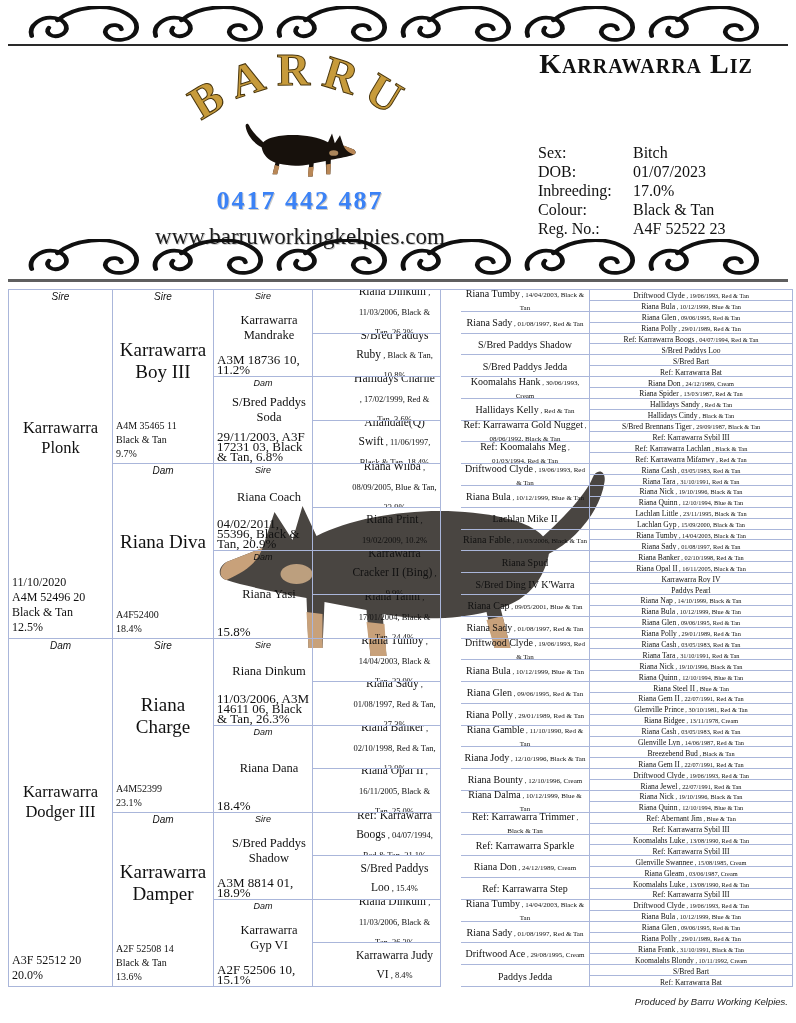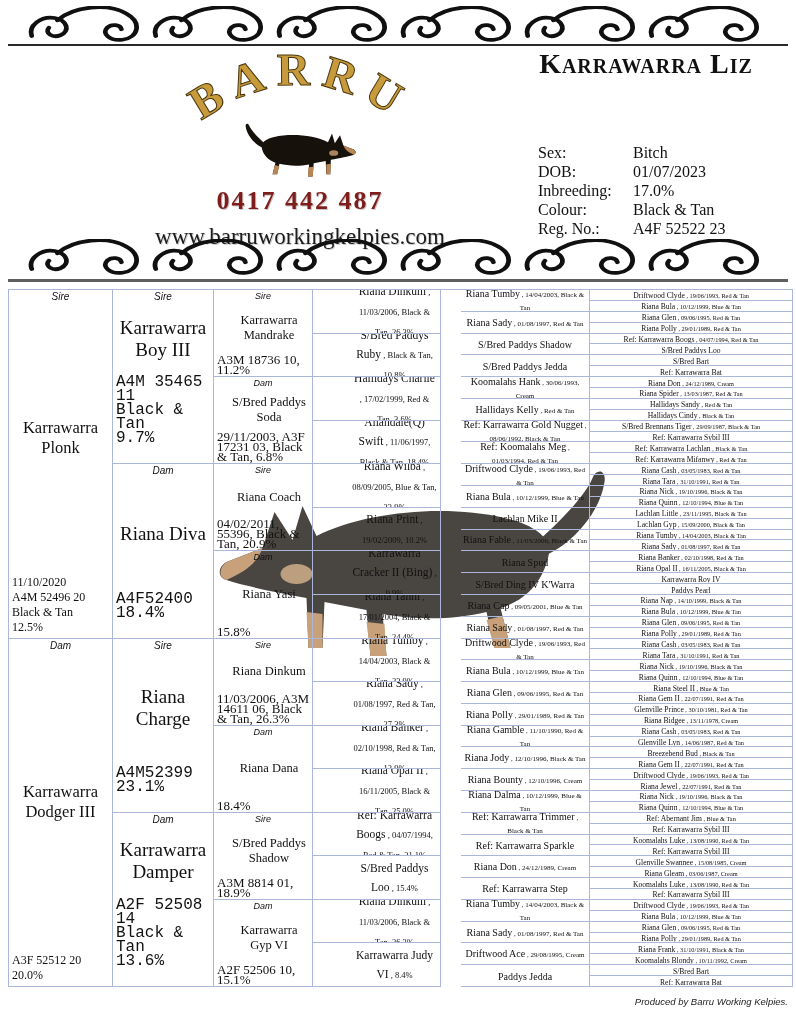--- a/index.html
+++ b/index.html
@@ -11,21 +11,21 @@
   .orn-bottom{top:239px;}
   .rule{position:absolute;left:8px;width:780px;background:#2a2a2a;}
   .rule-top{top:44px;height:2px;}
   .rule-bottom{top:279px;height:3px;background:#5f5f5f;}
   
   .logo-block{position:absolute;left:128px;top:50px;width:344px;text-align:center;}
   .brand-arc{display:block;margin:0 auto -40px auto;}
   .logo-dog{display:block;margin:0 auto 2px auto;transform:scaleX(-1);}
   .brand-line2{font-size:28px;font-weight:bold;letter-spacing:1px;color:#c79b3b;
                text-shadow:1px 1px 0 #5a4410,-1px -1px 0 #e8d08a;}
-  .phone{font-size:26px;font-weight:bold;color:#7f1d1d;letter-spacing:2px;
+  .phone{font-size:26px;font-weight:bold;color:#3b82f6;letter-spacing:2px;
          text-shadow:1px 1px 0 #c9c9c9;margin-top:2px;}
   .website{font-size:23px;color:#1c1c1c;margin-top:8px;text-shadow:1px 1px 0 #cfcfcf;}
   
   .page-title{position:absolute;left:500px;top:48px;width:292px;text-align:center;
               font-size:28px;font-weight:bold;font-variant:small-caps;letter-spacing:1px;}
   .details{position:absolute;left:538px;top:143px;font-size:16px;line-height:19px;}
   .details .row{display:flex;}
   .details .lbl{width:95px;}
   .details .val{white-space:nowrap;}
   
@@ -40,21 +40,21 @@
   .g1,.g2,.g3{display:flex;flex-direction:column;padding:1px 3px;}
   .role{font-family:"Liberation Sans",sans-serif;font-style:italic;text-align:center;flex:0 0 auto;}
   .g1 .role,.g2 .role{font-size:10px;}
   .g3 .role{font-size:9px;}
   .nmwrap{flex:1 1 auto;display:flex;align-items:center;justify-content:center;text-align:center;}
   .g1 .nmwrap{font-size:16.5px;}
   .g2 .nmwrap{font-size:19px;}
   .g3 .nmwrap{font-size:12.5px;margin-left:12px;}
   .det{flex:0 0 auto;text-align:left;}
   .g1 .det{font-size:12px;line-height:15px;padding-bottom:2px;}
-  .g2 .det{font-size:16px;line-height:14px;padding-bottom:17px;font-family:Liberation Mono, monospace;}
+  .g2 .det{font-size:10px;line-height:14px;padding-bottom:1px;}
   .g3 .det{font-size:13px;line-height:10px;}
   .g4,.g5,.g6{display:flex;align-items:center;justify-content:center;text-align:center;}
   .g4{padding:0 3px;}
   .g4 .nm{font-size:11.5px;} .g4 .dt{font-size:8.5px;}
   .g4 .inline{line-height:18px;margin-left:36px;}
   .g5{padding:0 2px;margin-left:20px;}
   .g5 .nm{font-size:10px;} .g5 .dt{font-size:7px;}
   .g5 .inline{line-height:10px;}
   .g6 .nm{font-size:7.6px;} .g6 .dt{font-size:6.3px;}
   .g6 .inline{line-height:10px;white-space:nowrap;}

